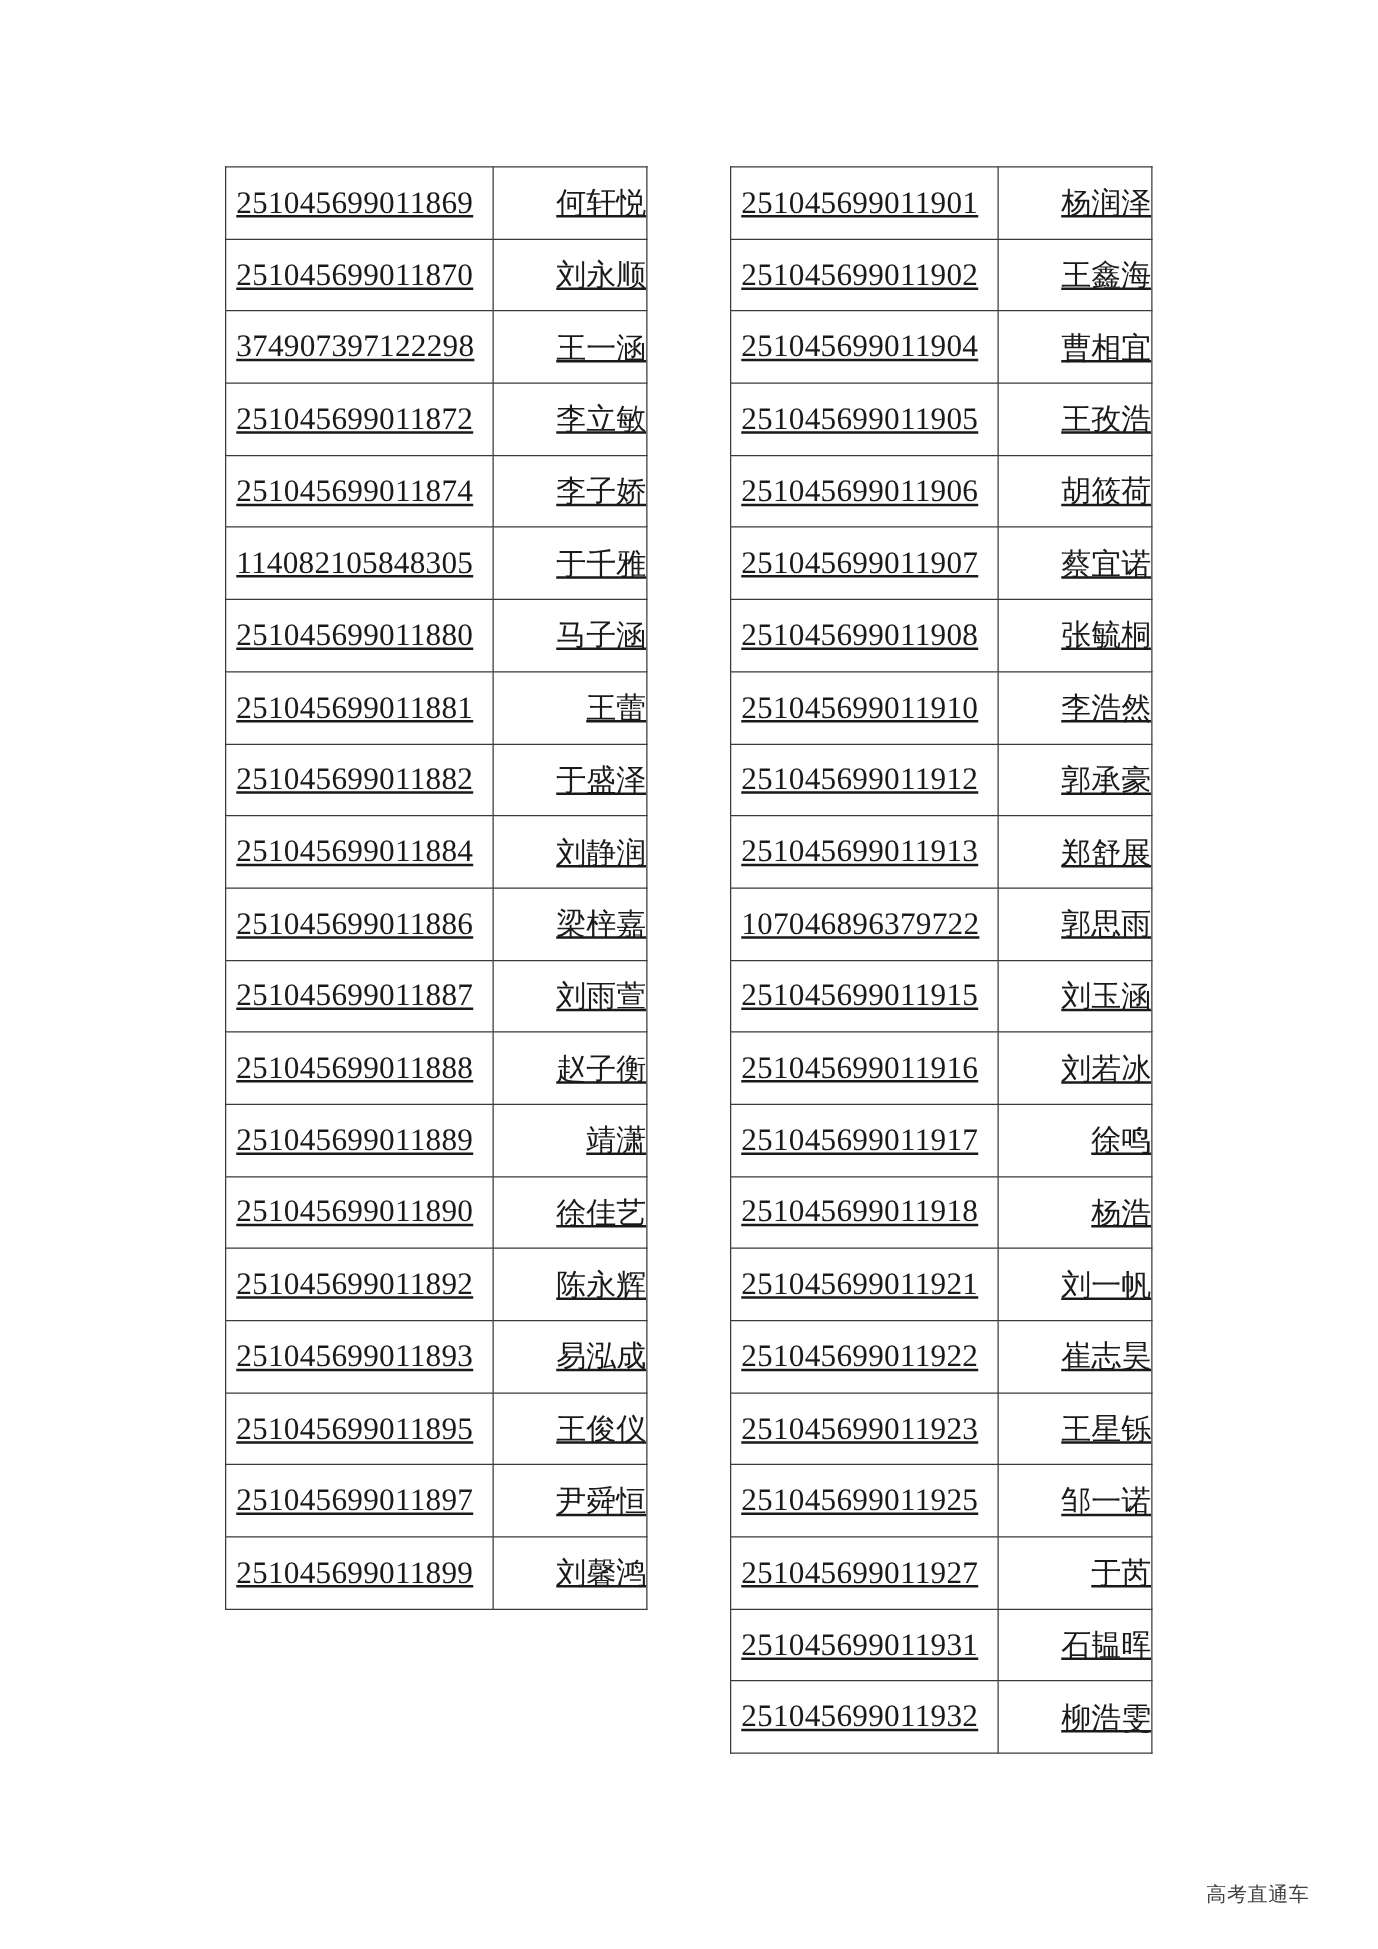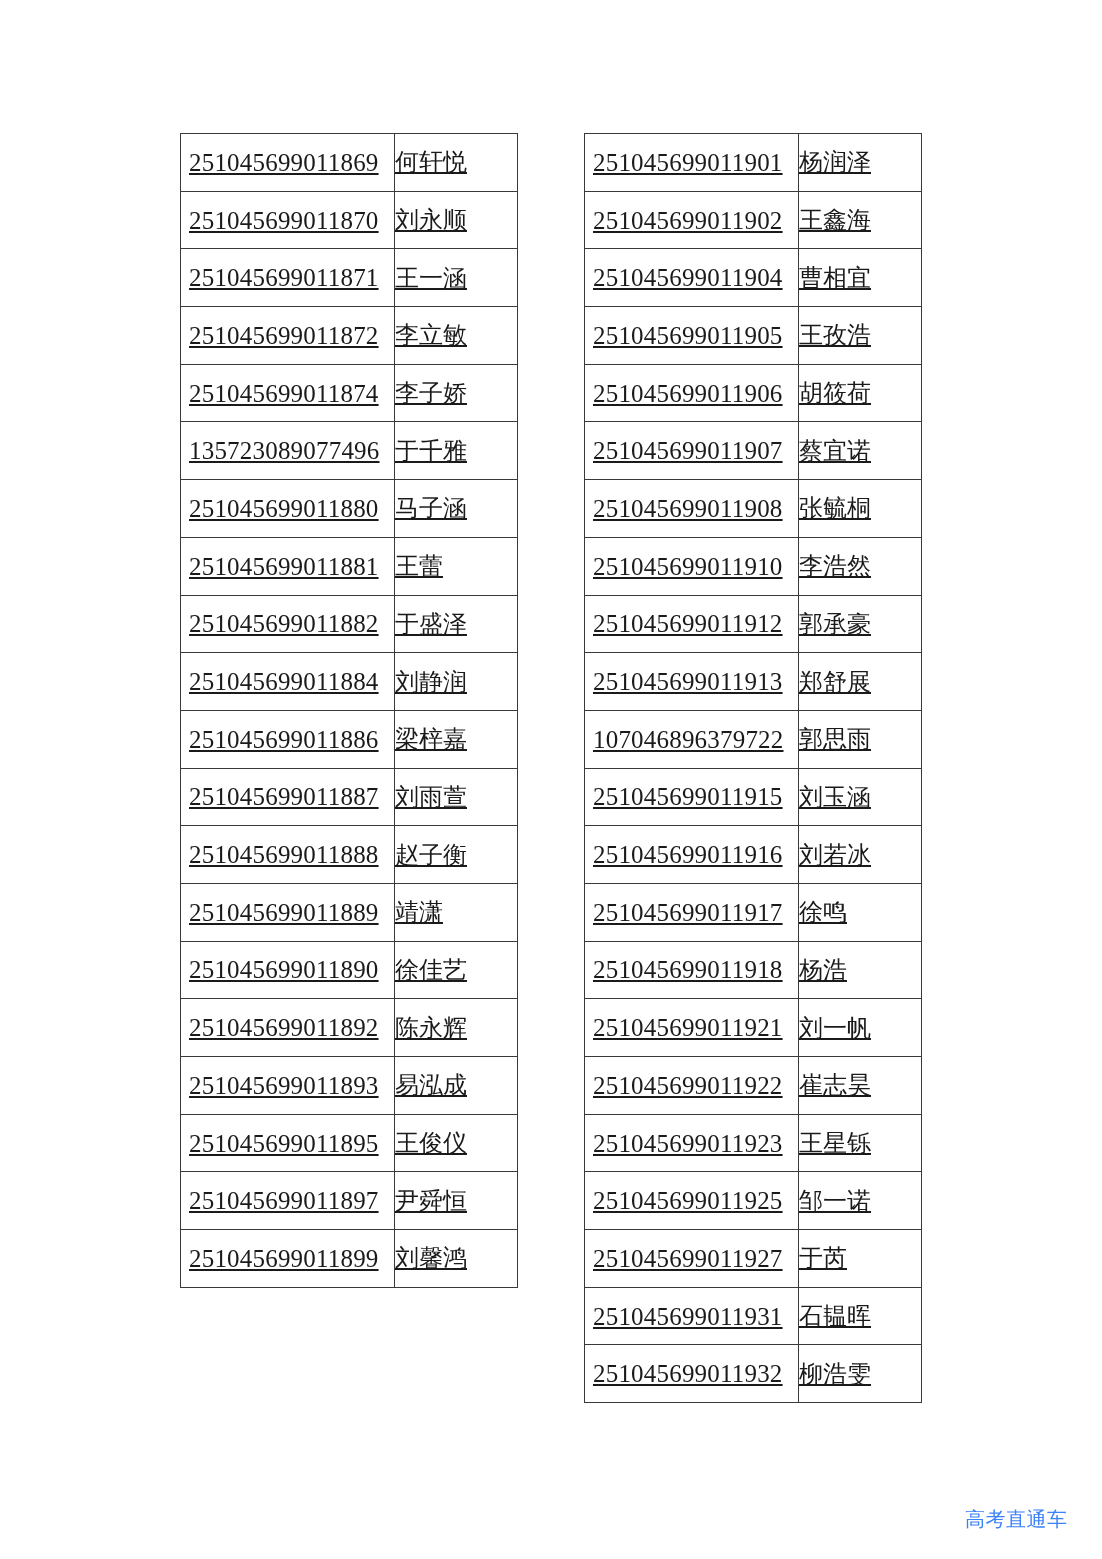--- a/index.html
+++ b/index.html
@@ -36,62 +36,62 @@
   }
   .roster-table td.id-cell {
     width: 214px;
     text-align: left;
     padding-left: 8px;
     box-sizing: border-box;
     letter-spacing: 0.2px;
   }
   .roster-table td.name-cell {
     width: 123px;
-    text-align: left;
+    text-align: right;
     font-family: "DejaVu Serif", "Liberation Serif", serif;
     font-size: 24px;
     box-sizing: border-box;
   }
   .watermark {
     position: absolute;
     left: 965px;
     top: 1506px;
     font-family: "DejaVu Sans", "Liberation Sans", sans-serif;
-    font-size: 20px;
-    color: #3b82f6;
+    font-size: 16px;
+    color: #404040;
     letter-spacing: 0.5px;
   }
 </style>
 </head>
 <body>
 
 <table class="roster-table left">
   <tbody>
     <tr>
         <td class="id-cell">251045699011869</td>
         <td class="name-cell">何轩悦</td>
       </tr>
     <tr>
         <td class="id-cell">251045699011870</td>
         <td class="name-cell">刘永顺</td>
       </tr>
     <tr>
-        <td class="id-cell">251045699011871</td>
+        <td class="id-cell">374907397122298</td>
         <td class="name-cell">王一涵</td>
       </tr>
     <tr>
         <td class="id-cell">251045699011872</td>
         <td class="name-cell">李立敏</td>
       </tr>
     <tr>
         <td class="id-cell">251045699011874</td>
         <td class="name-cell">李子娇</td>
       </tr>
     <tr>
-        <td class="id-cell">135723089077496</td>
+        <td class="id-cell">114082105848305</td>
         <td class="name-cell">于千雅</td>
       </tr>
     <tr>
         <td class="id-cell">251045699011880</td>
         <td class="name-cell">马子涵</td>
       </tr>
     <tr>
         <td class="id-cell">251045699011881</td>
         <td class="name-cell">王蕾</td>
       </tr>

